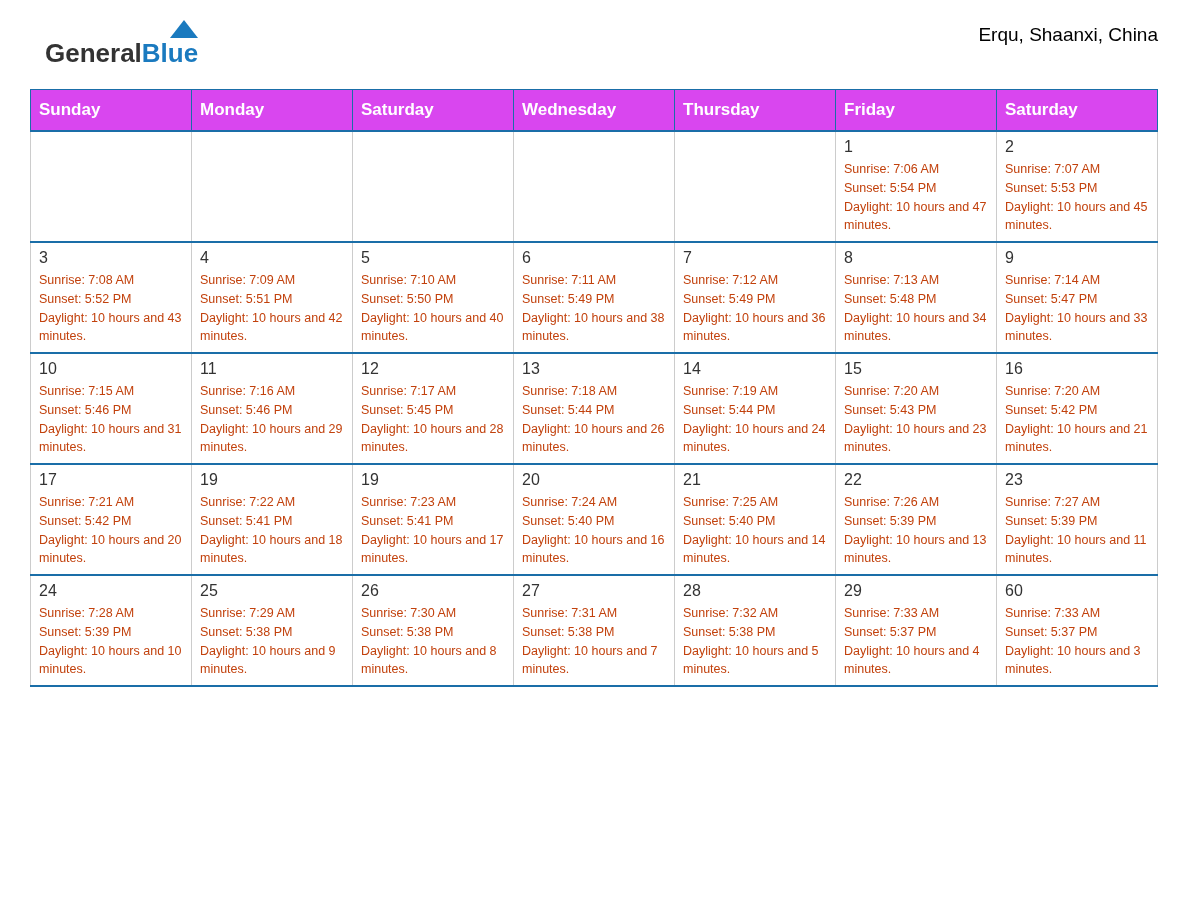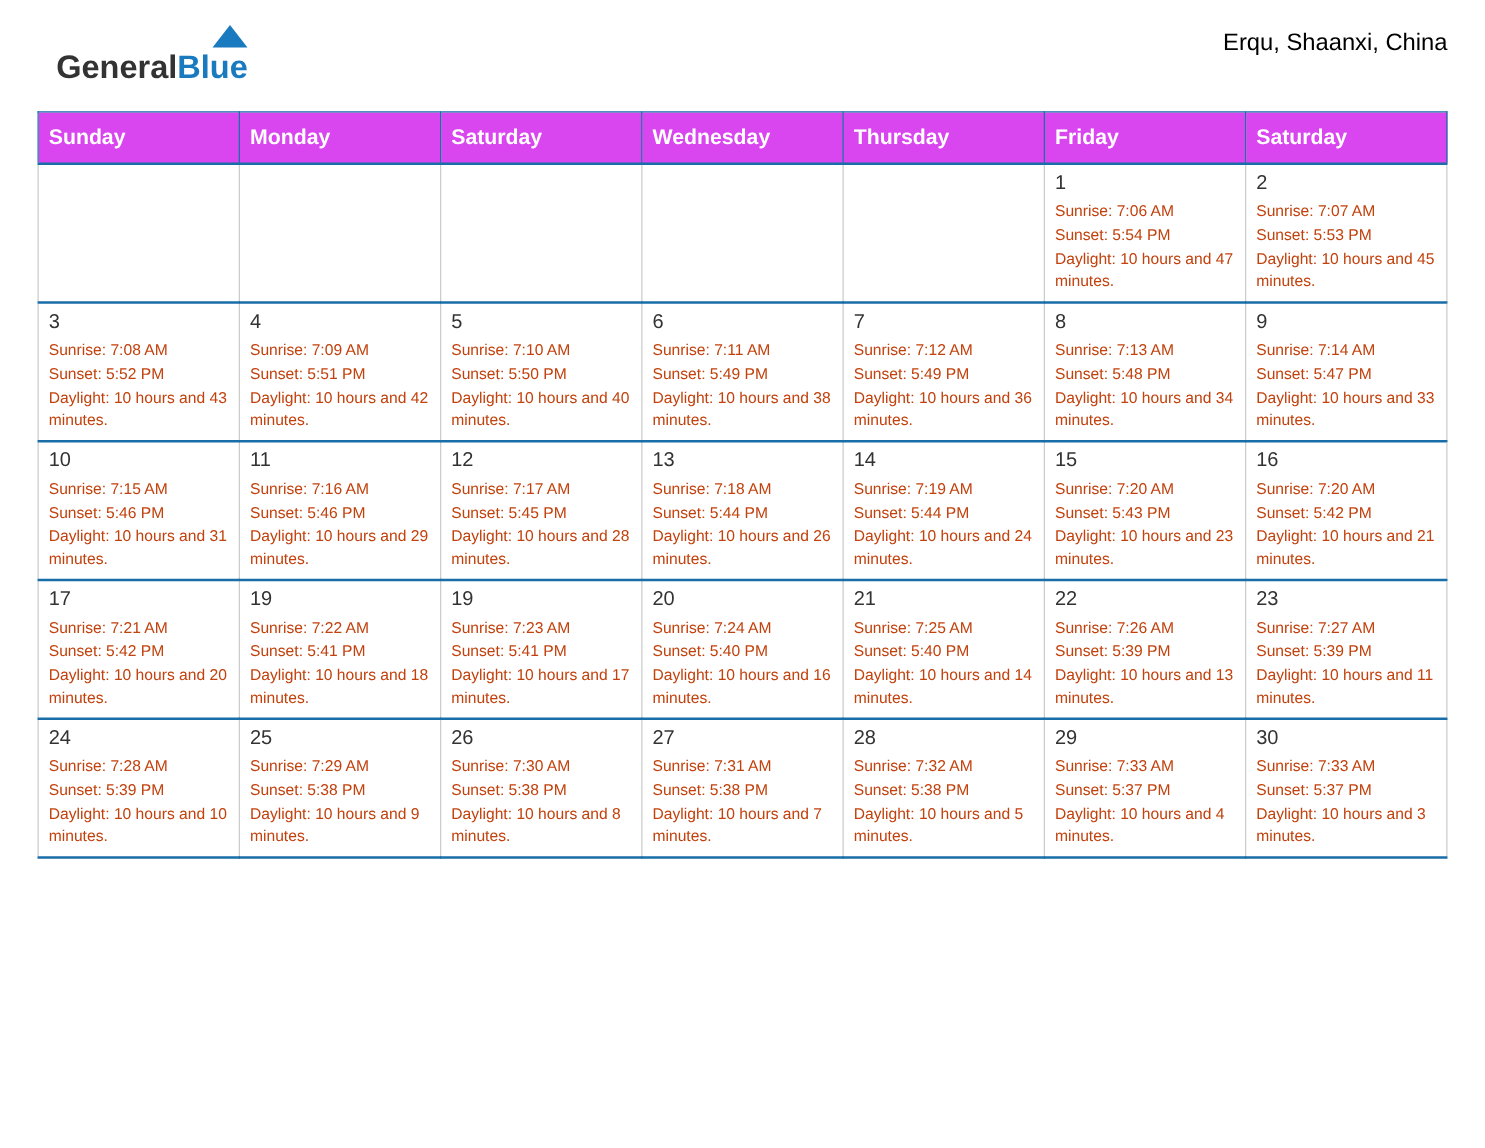--- a/index.html
+++ b/index.html
@@ -254,18 +254,18 @@
         </td>
         <td>
           <span class="day-number">28</span>
           <div class="day-info">Sunrise: 7:32 AM<br>Sunset: 5:38 PM<br>Daylight: 10 hours and 5 minutes.</div>
         </td>
         <td>
           <span class="day-number">29</span>
           <div class="day-info">Sunrise: 7:33 AM<br>Sunset: 5:37 PM<br>Daylight: 10 hours and 4 minutes.</div>
         </td>
         <td>
-          <span class="day-number">30</span>
+          <span class="day-number">60</span>
           <div class="day-info">Sunrise: 7:33 AM<br>Sunset: 5:37 PM<br>Daylight: 10 hours and 3 minutes.</div>
         </td>
       </tr>
     </tbody>
 </table>
 
 </body></html>

